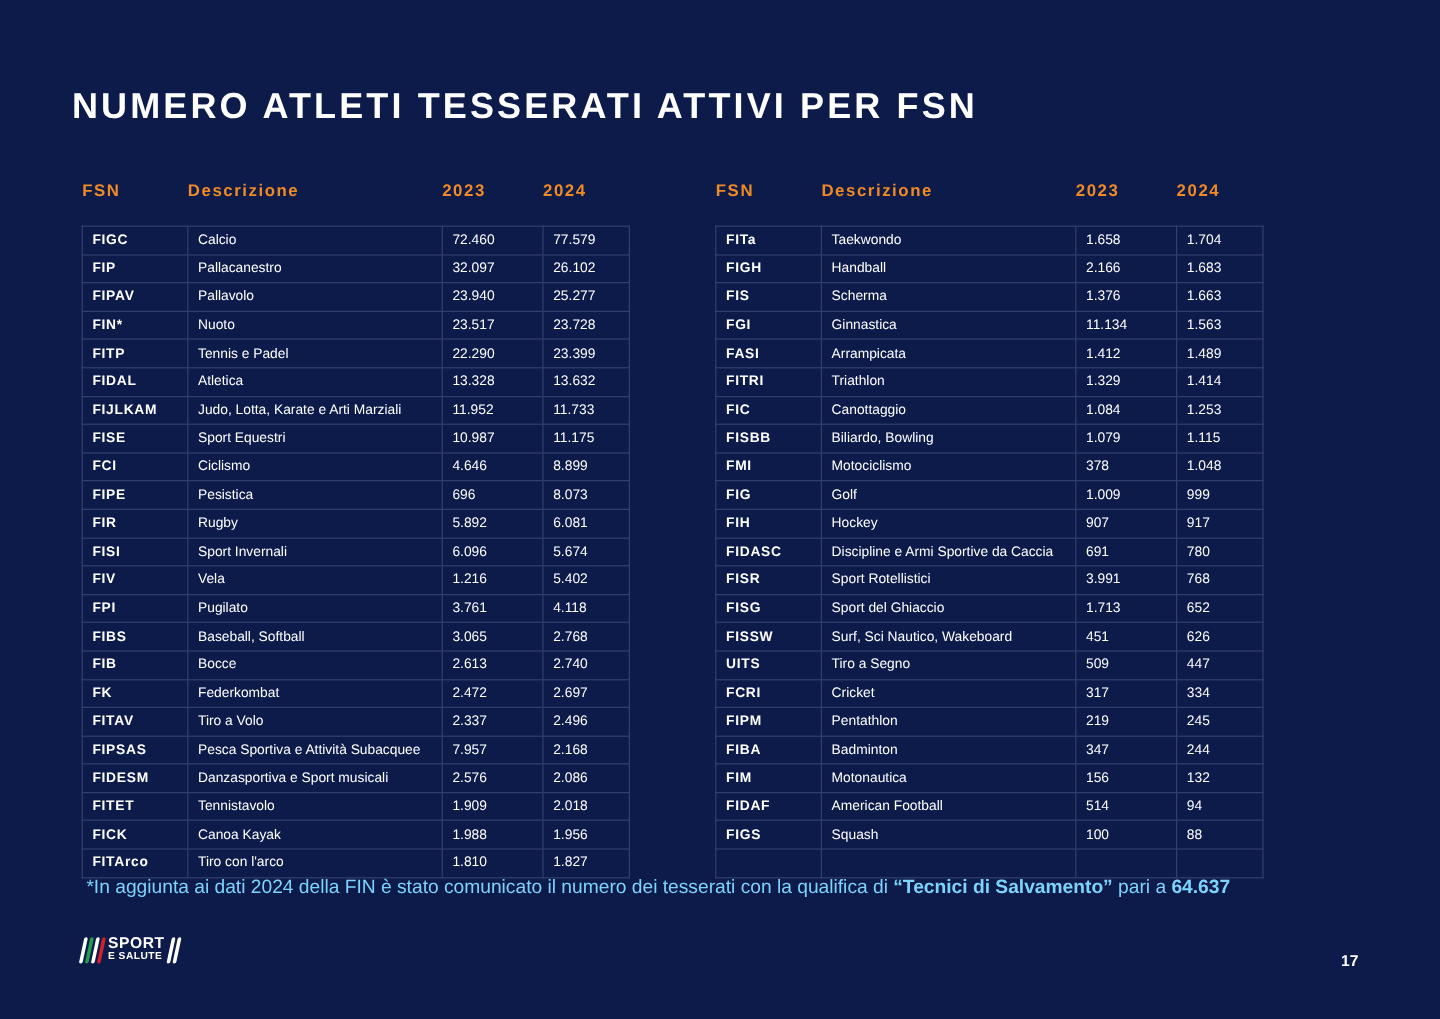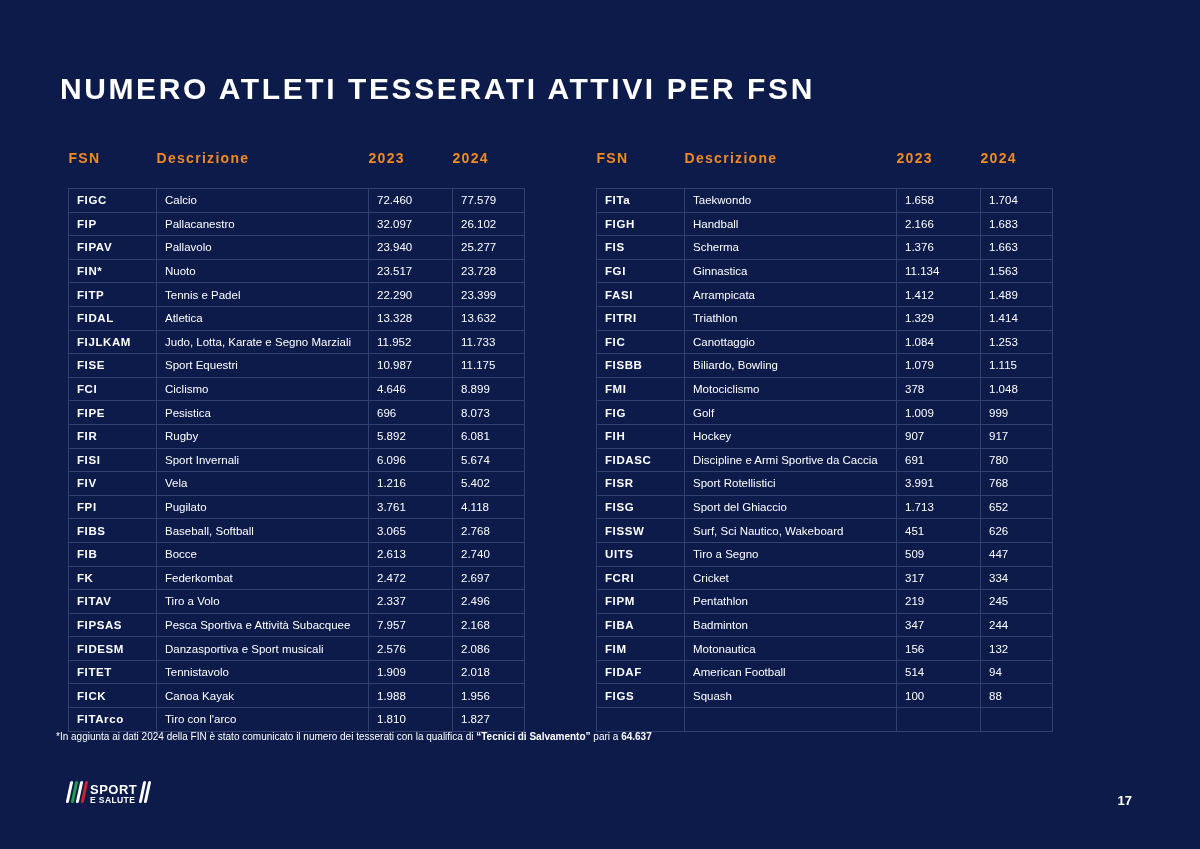--- a/index.html
+++ b/index.html
@@ -86,34 +86,34 @@
     padding-left: 6px;
   }
 
   td.desc { font-size: 11px; margin-top: 24px; }
   td.num  { font-size: 12px; }
 
   tr.empty td { height: 22.6px; }
 
   .footnote {
     position: absolute;
-    left: 56px;
+    left: 72px;
     top: 731px;
-    font-size: 10px;
-    color: #ffffff;
+    font-size: 16px;
+    color: #7dd3fc;
     white-space: nowrap;
   }
   .footnote b { font-weight: bold; }
 
   .logo {
     position: absolute;
     left: 68px;
     top: 779px;
     display: flex;
-    align-items: flex-end;
+    align-items: flex-start;
     gap: 4px;
   }
   .logo .bars {
     display: flex;
     align-items: center;
     gap: 2px;
     height: 26px;
   }
   .logo .bar {
     width: 3px;
@@ -203,21 +203,21 @@
               <td class="num">23.399</td>
             </tr>
             <tr>
               <td class="code">FIDAL</td>
               <td class="desc">Atletica</td>
               <td class="num">13.328</td>
               <td class="num">13.632</td>
             </tr>
             <tr>
               <td class="code">FIJLKAM</td>
-              <td class="desc">Judo, Lotta, Karate e Segno Marziali</td>
+              <td class="desc">Judo, Lotta, Karate e Arti Marziali</td>
               <td class="num">11.952</td>
               <td class="num">11.733</td>
             </tr>
             <tr>
               <td class="code">FISE</td>
               <td class="desc">Sport Equestri</td>
               <td class="num">10.987</td>
               <td class="num">11.175</td>
             </tr>
             <tr>

